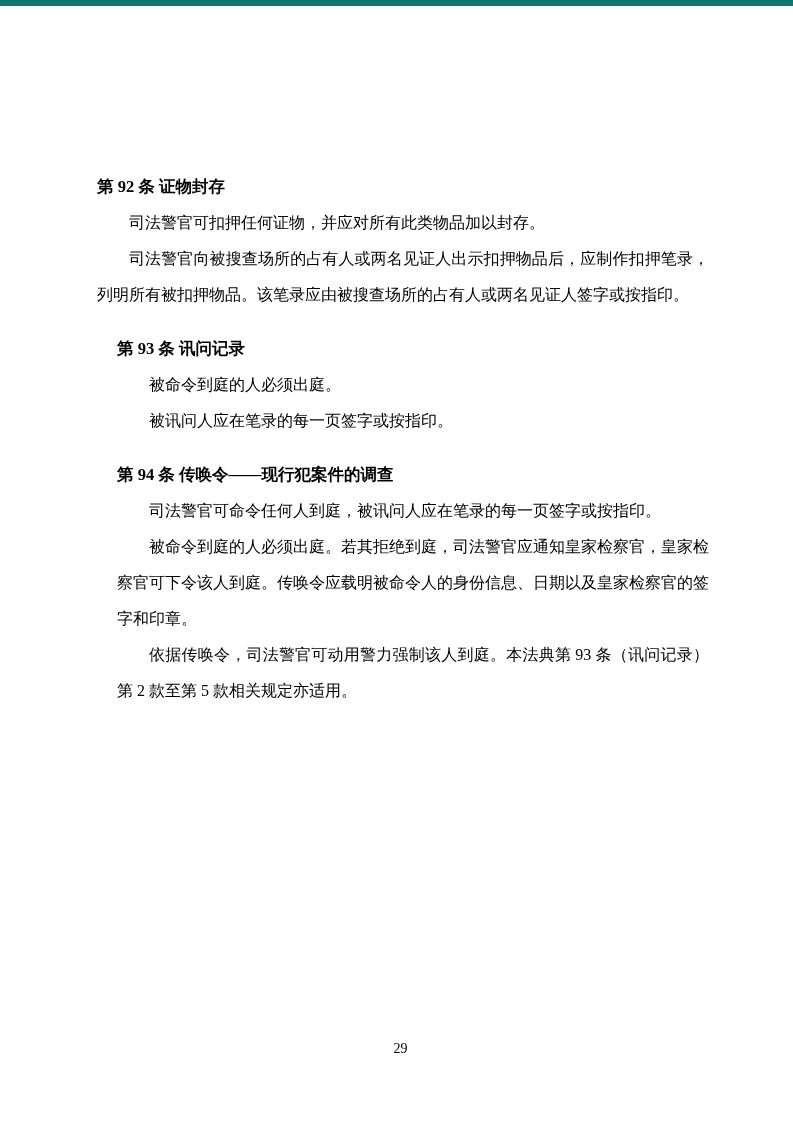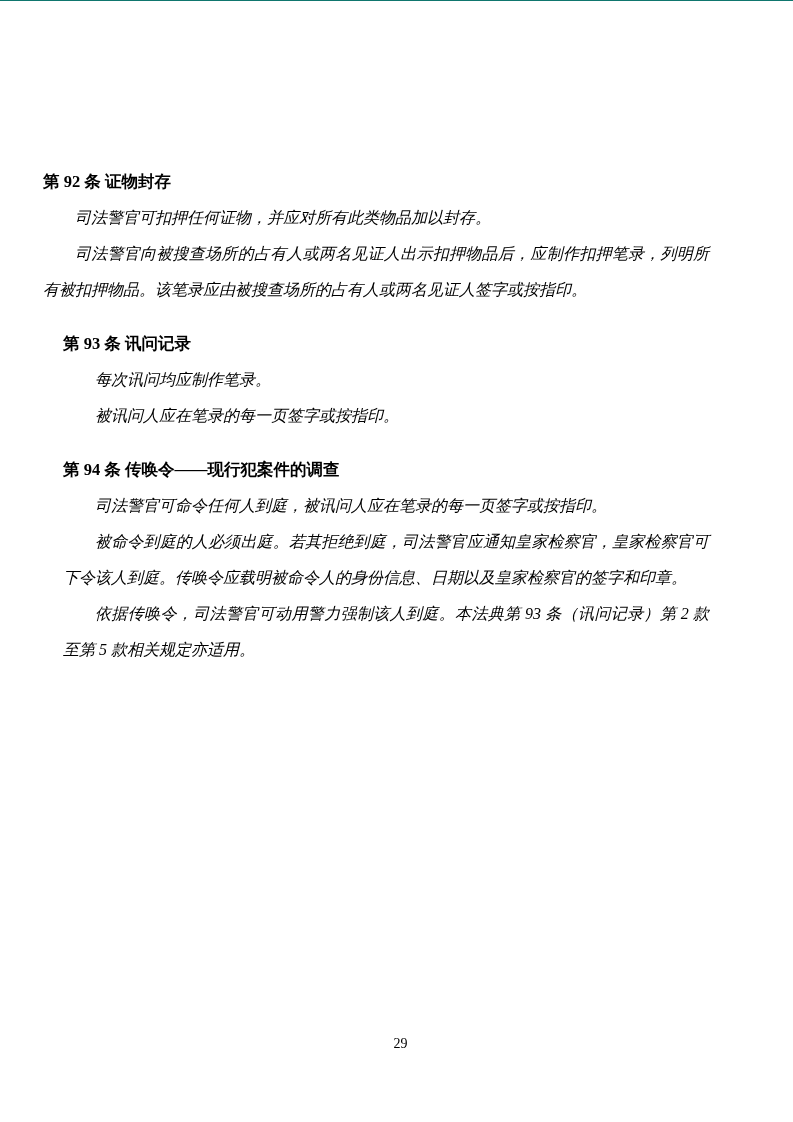--- a/index.html
+++ b/index.html
@@ -14,22 +14,22 @@
     overflow: hidden;
     font-family: "Liberation Serif", "DejaVu Serif", serif;
     color: #000000;
   }
   .page {
     position: relative;
     width: 793px;
     height: 1122px;
     box-sizing: border-box;
     background: #ffffff;
-    padding: 163px 84px 0 43px;
-    border-top: 1px solid #0f766e;
+    padding: 163px 84px 0 97px;
+    border-top: 6px solid #0f766e;
   }
   .content {
     font-size: 16px;
     line-height: 36px;
   }
   section + section {
     margin-top: 18px;
     margin-left: 20px;
   }
   .heading {
@@ -37,21 +37,20 @@
     font-size: 16.5px;
     font-weight: bold;
     line-height: 36px;
     text-align: left;
   }
   .content p {
     margin: 0;
     text-indent: 2em;
     text-align: justify;
     text-justify: inter-ideograph;
-    font-style: italic;
   }
   .page-footer {
     position: absolute;
     left: 4px;
     top: 1033px;
     width: 793px;
     text-align: center;
   }
   .page-number {
     font-size: 14px;
@@ -66,21 +65,21 @@
   <main class="content">
 
     <section>
       <h2 class="heading">第 92 条 证物封存</h2>
       <p>司法警官可扣押任何证物，并应对所有此类物品加以封存。</p>
       <p>司法警官向被搜查场所的占有人或两名见证人出示扣押物品后，应制作扣押笔录，列明所有被扣押物品。该笔录应由被搜查场所的占有人或两名见证人签字或按指印。</p>
     </section>
 
     <section>
       <h2 class="heading">第 93 条 讯问记录</h2>
-      <p>每次讯问均应制作笔录。</p>
+      <p>被命令到庭的人必须出庭。</p>
       <p>被讯问人应在笔录的每一页签字或按指印。</p>
     </section>
 
     <section>
       <h2 class="heading">第 94 条 传唤令——现行犯案件的调查</h2>
       <p>司法警官可命令任何人到庭，被讯问人应在笔录的每一页签字或按指印。</p>
       <p>被命令到庭的人必须出庭。若其拒绝到庭，司法警官应通知皇家检察官，皇家检察官可下令该人到庭。传唤令应载明被命令人的身份信息、日期以及皇家检察官的签字和印章。</p>
       <p>依据传唤令，司法警官可动用警力强制该人到庭。本法典第 93 条（讯问记录）第 2 款至第 5 款相关规定亦适用。</p>
     </section>
 

